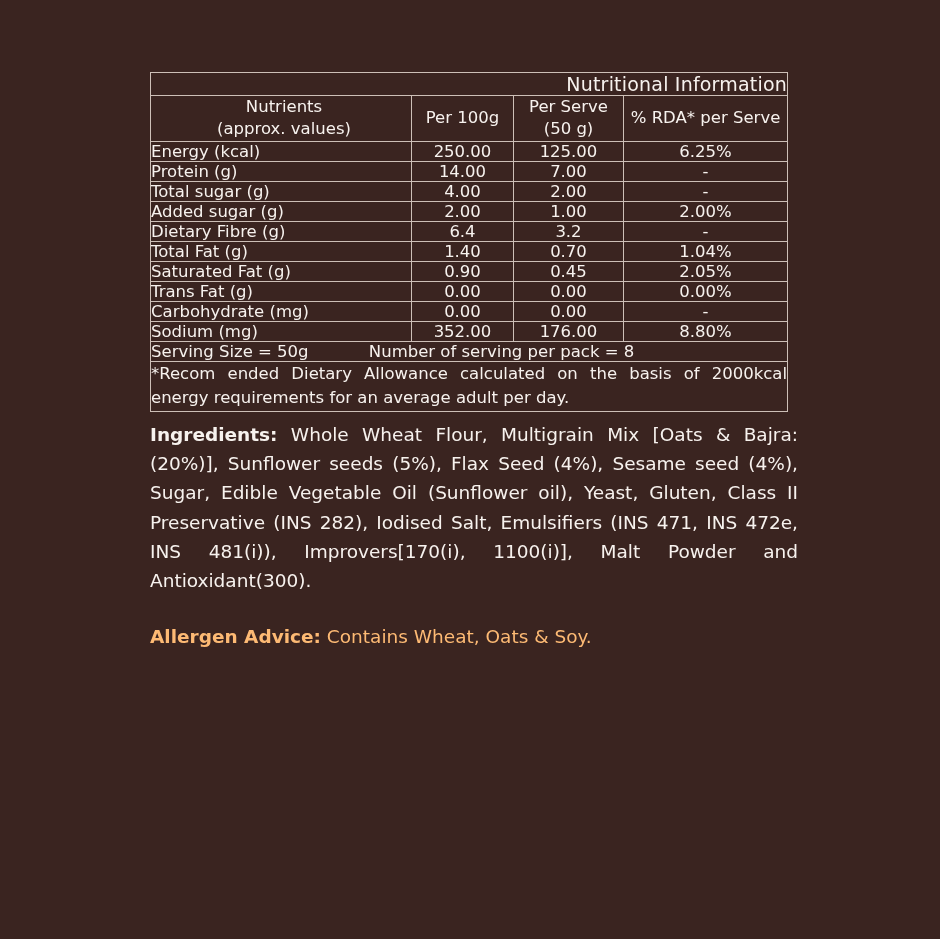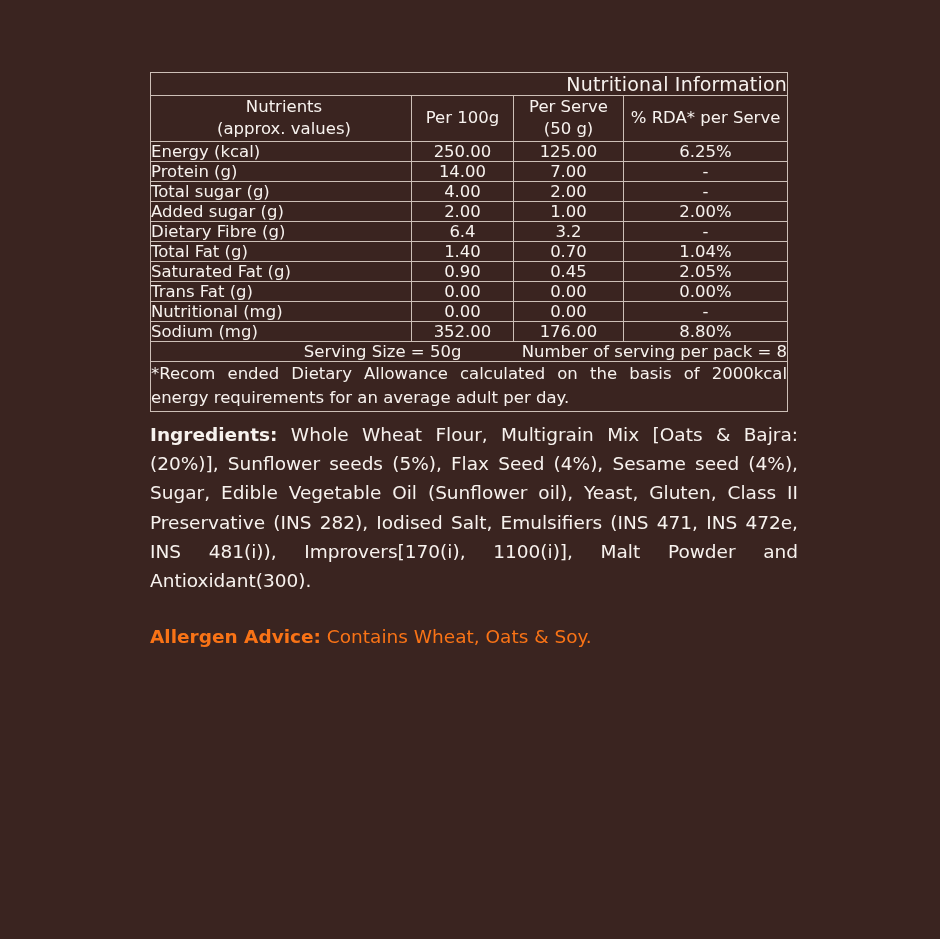--- a/index.html
+++ b/index.html
@@ -55,21 +55,20 @@
     font-size: 16.5px;
   }
   .val {
     text-align: center;
     font-size: 16.5px;
     padding: 7px 2px;
   }
   .serving-cell {
     font-size: 16.5px;
     padding: 9px 0 9px 18px;
-    text-align: right;
   }
   .serving-cell .sz { display: inline-block; }
   .serving-cell .cnt { display: inline-block; margin-left: 55px; }
   .note-cell {
     font-size: 16.5px;
     padding: 11px 16px 13px 14px;
     line-height: 1.5;
     text-align: justify;
   }
 
@@ -89,21 +88,21 @@
     color: #f7f2ee;
   }
   .para .lead {
     font-weight: bold;
   }
   .allergen {
     width: 648px;
     margin-top: 28px;
     font-size: 18.5px;
     line-height: 1.5;
-    color: #f97316;
+    color: #fdba74;
   }
   .allergen .lead { font-weight: bold; }
 </style>
 </head>
 <body>
 
 <div class="page">
 
   <table class="nutri">
     <colgroup>
@@ -171,21 +170,21 @@
         <td class="val">0.45</td>
         <td class="val">2.05%</td>
       </tr>
       <tr>
         <td class="rowname">Trans Fat (g)</td>
         <td class="val">0.00</td>
         <td class="val">0.00</td>
         <td class="val">0.00%</td>
       </tr>
       <tr>
-        <td class="rowname">Nutritional (mg)</td>
+        <td class="rowname">Carbohydrate (mg)</td>
         <td class="val">0.00</td>
         <td class="val">0.00</td>
         <td class="val">-</td>
       </tr>
       <tr>
         <td class="rowname">Sodium (mg)</td>
         <td class="val">352.00</td>
         <td class="val">176.00</td>
         <td class="val">8.80%</td>
       </tr>

